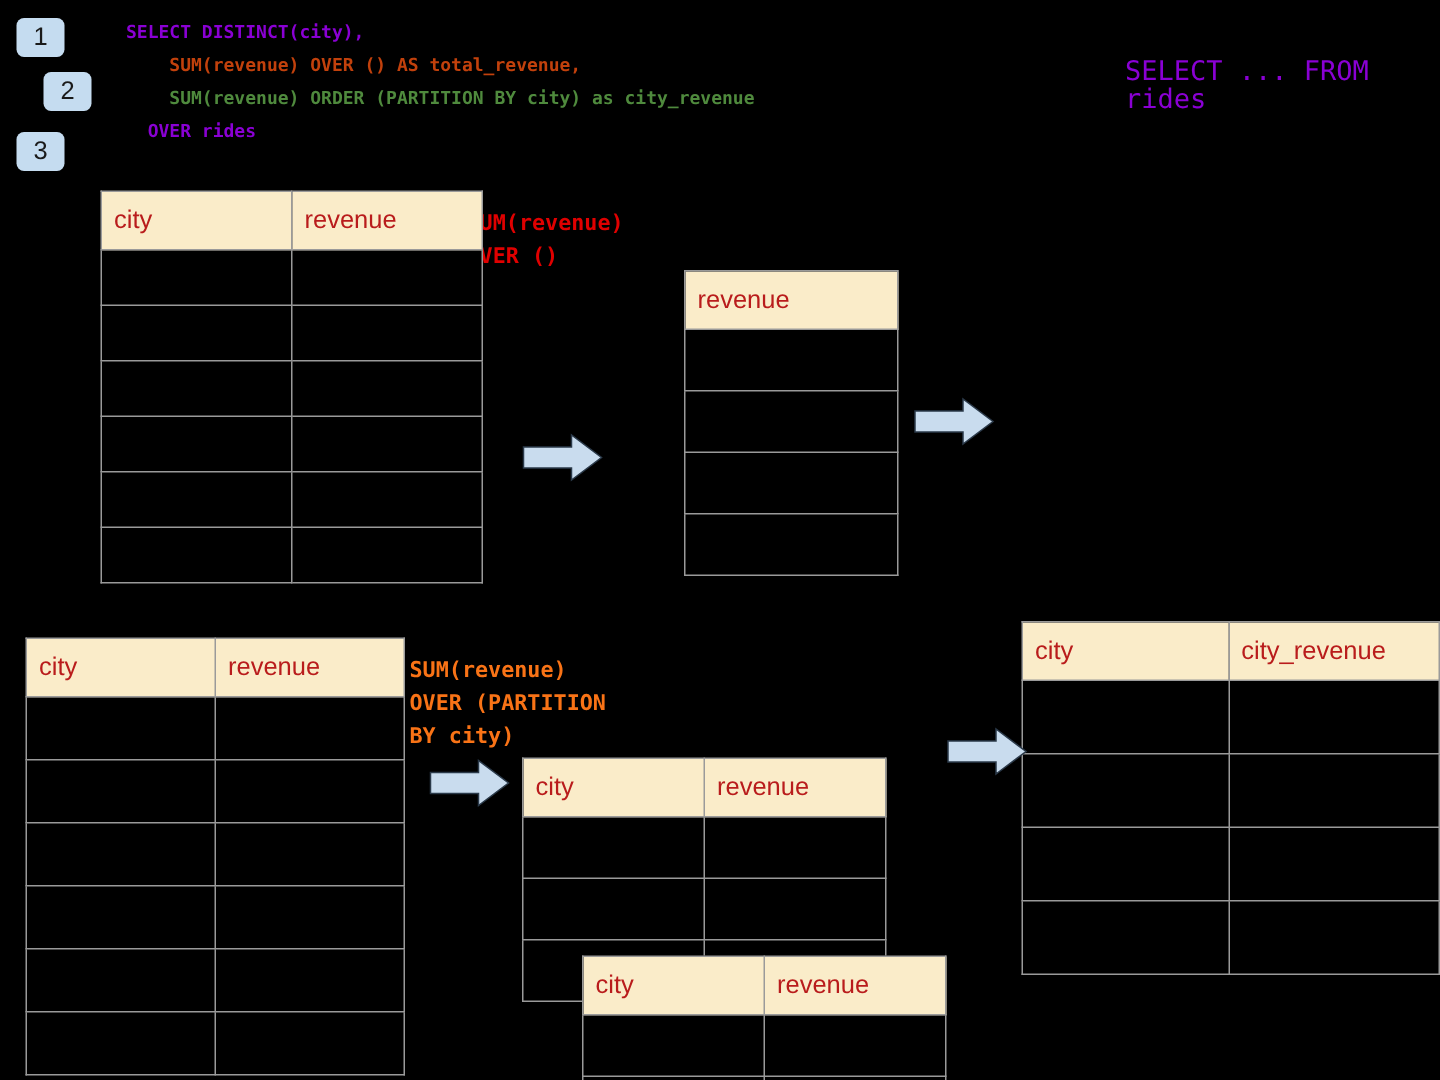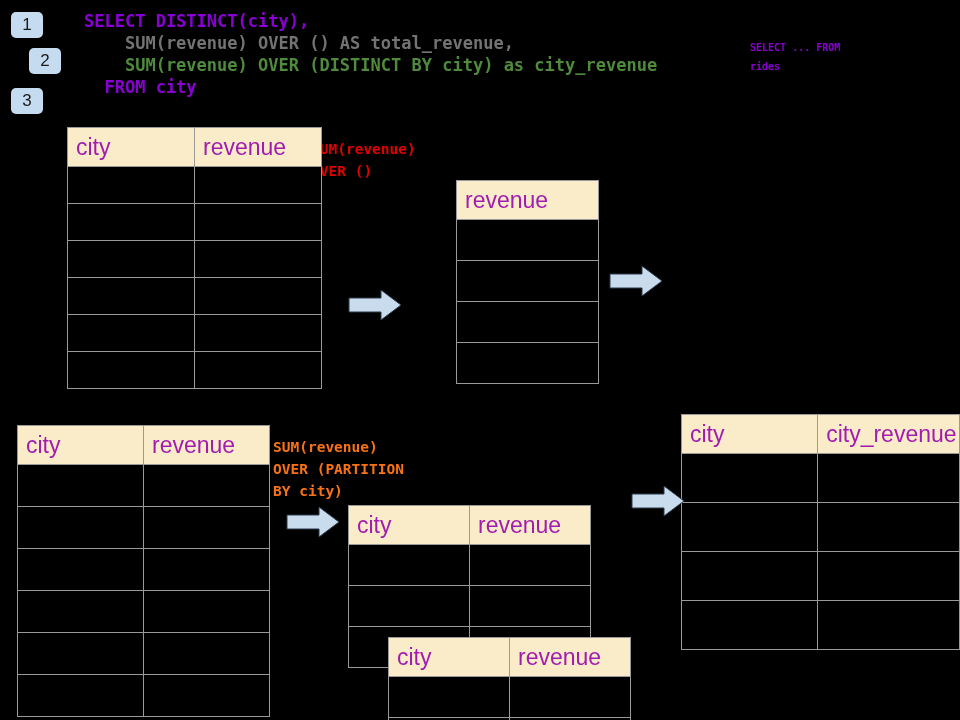--- a/index.html
+++ b/index.html
@@ -32,39 +32,39 @@
   #badge-1 { left: 11px; top: 12px; }
   #badge-2 { left: 29px; top: 48px; }
   #badge-3 { left: 11px; top: 88px; }
 
   
   .sql-block {
     position: absolute;
     left: 84px;
     top: 10px;
     font-family: "DejaVu Sans Mono", "Liberation Mono", monospace;
-    font-size: 17px;
+    font-size: 12px;
     line-height: 22px;
     white-space: pre;
     font-weight: bold;
     letter-spacing: 0px;
   }
   .sql-line { white-space: pre; }
   .c-purple { color: #8a00d4; }
-  .c-red    { color: #737373; }
+  .c-red    { color: #c2410c; }
   .c-green  { color: #4f8a3d; }
 
   .sql-side {
     position: absolute;
     left: 750px;
     top: 38px;
     font-family: "DejaVu Sans Mono", "Liberation Mono", monospace;
-    font-size: 10px;
+    font-size: 18px;
     line-height: 19px;
-    font-weight: bold;
+    font-weight: normal;
     color: #8a00d4;
     white-space: pre;
     width: 200px;
   }
 
   
   .annot {
     position: absolute;
     font-family: "DejaVu Sans Mono", "Liberation Mono", monospace;
     font-size: 14.5px;
@@ -82,23 +82,23 @@
     table-layout: fixed;
     background: #000000;
   }
   .tbl th, .tbl td {
     border: 1px solid #9a9a9a;
     padding: 0;
     margin: 0;
   }
   .tbl th {
     background: #faecc9;
-    color: #a21caf;
+    color: #b91c1c;
     font-family: "Liberation Sans", sans-serif;
-    font-size: 23px;
+    font-size: 17px;
     font-weight: normal;
     text-align: left;
     padding: 0 0 0 8px;
     height: 38px;
     vertical-align: middle;
   }
   .tbl td {
     background: #000000;
     height: 36px;
   }
@@ -138,21 +138,21 @@
   #arrow-3 { left: 285px; top: 505px; }
   #arrow-4 { left: 630px; top: 484px; }
 </style>
 </head>
 <body>
 
 <div class="badge" id="badge-1">1</div>
 <div class="badge" id="badge-2">2</div>
 <div class="badge" id="badge-3">3</div>
 
-<div class="sql-block"><div class="sql-line c-purple">SELECT DISTINCT(city),</div><div class="sql-line c-red">    SUM(revenue) OVER () AS total_revenue,</div><div class="sql-line c-green">    SUM(revenue) OVER (DISTINCT BY city) as city_revenue</div><div class="sql-line c-purple">  FROM city</div></div>
+<div class="sql-block"><div class="sql-line c-purple">SELECT DISTINCT(city),</div><div class="sql-line c-red">    SUM(revenue) OVER () AS total_revenue,</div><div class="sql-line c-green">    SUM(revenue) ORDER (PARTITION BY city) as city_revenue</div><div class="sql-line c-purple">  OVER rides</div></div>
 
 <div class="sql-side">SELECT ... FROM
 rides</div>
 
 <div class="annot" id="annot-over-all">SUM(revenue)
 OVER ()</div>
 <div class="annot" id="annot-partition">SUM(revenue)
 OVER (PARTITION
 BY city)</div>
 

